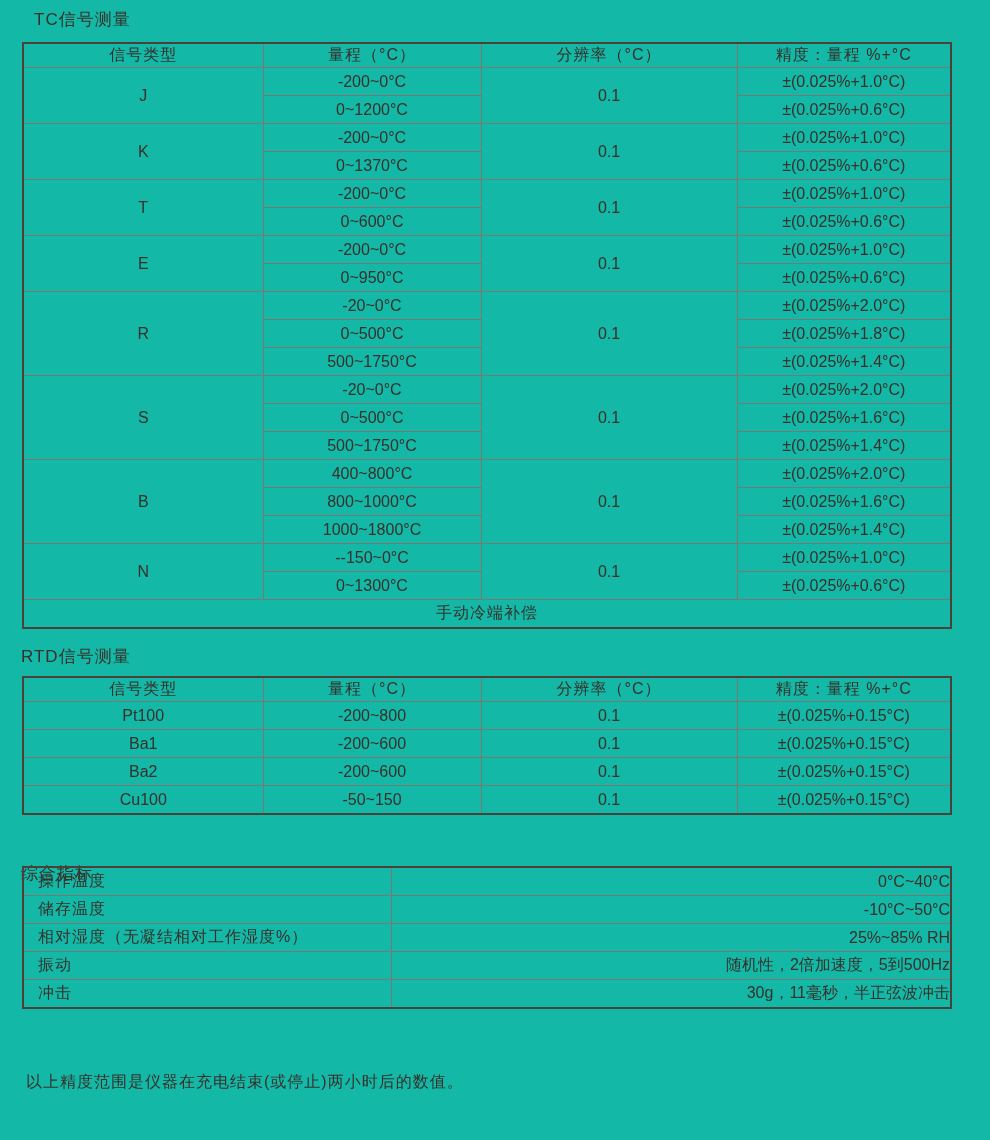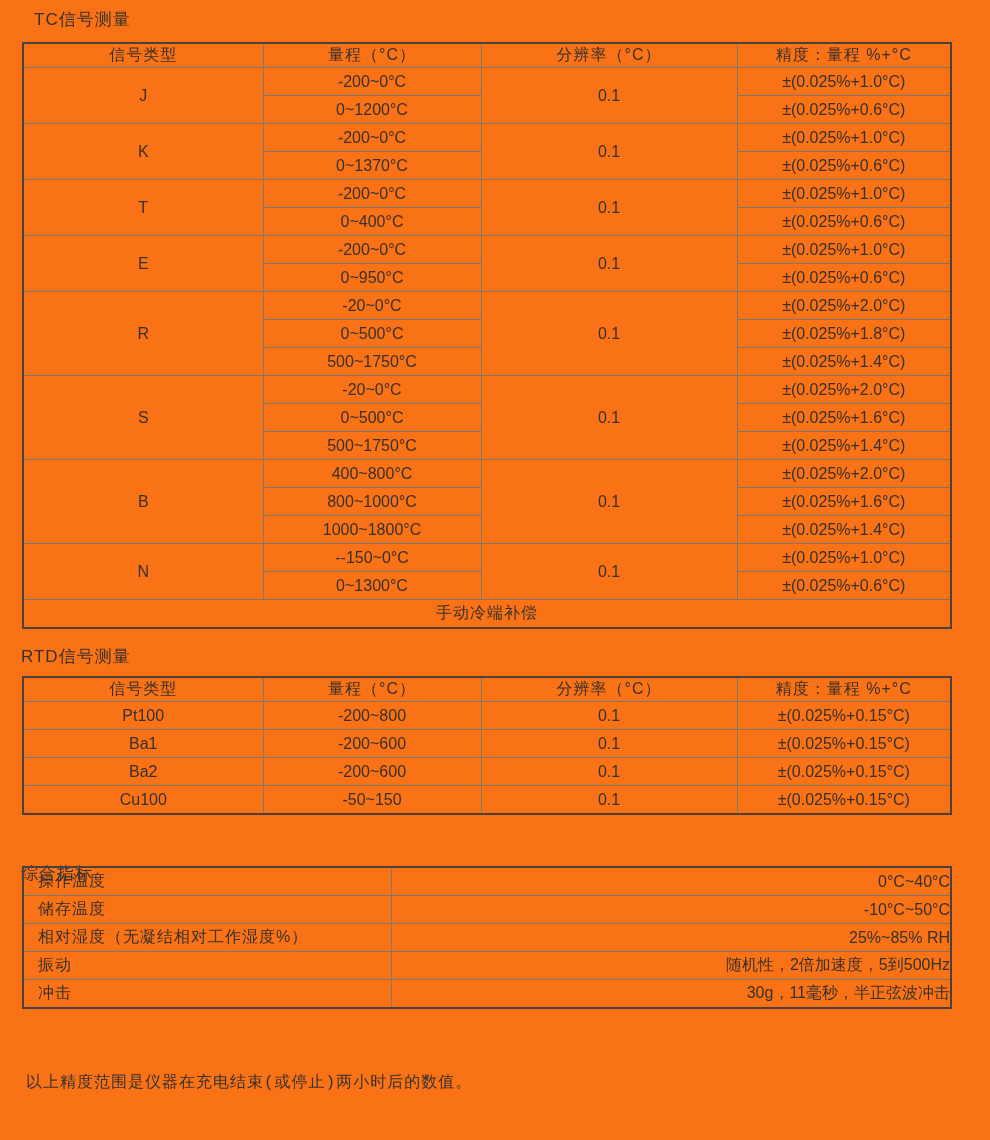--- a/index.html
+++ b/index.html
@@ -1,19 +1,19 @@
 <!DOCTYPE html>
 <html><head>
 <meta charset="utf-8">
 <style>
   html,body{margin:0;padding:0;}
   .page{
     position:relative;
     width:990px;height:1140px;
-    background:#f97316;
+    background:#14b8a6;
     font-family:"Liberation Sans","DejaVu Sans",sans-serif;
     color:#37302b;
   }
   .sec-title{
     position:absolute;
     font-size:17px;
     letter-spacing:1px;
     white-space:nowrap;
   }
   table.spec{
@@ -55,21 +55,20 @@
   }
   table.general td.val{
     text-align:right;padding-left:24px;
   }
   .note{
     position:absolute;
     left:26px;top:1072px;
     font-size:16px;
     letter-spacing:1px;
     white-space:nowrap;
-    font-family:Liberation Mono, monospace;
   }
   
   .tc-title{left:34px;top:8px;}
   .tc-table{top:42px;}
   .rtd-title{left:21px;top:645px;}
   .rtd-table{top:676px;}
   .gen-title{left:21px;top:862px;}
   .gen-table{top:866px;}
 </style>
 </head>
@@ -116,21 +115,21 @@
       <td>±(0.025%+0.6°C)</td>
     </tr>
 
     <tr>
       <td class="va-top" rowspan="2">T</td>
       <td>-200~0°C</td>
       <td class="va-top" rowspan="2">0.1</td>
       <td>±(0.025%+1.0°C)</td>
     </tr>
     <tr>
-      <td>0~400°C</td>
+      <td>0~600°C</td>
       <td>±(0.025%+0.6°C)</td>
     </tr>
 
     <tr>
       <td class="va-top" rowspan="2">E</td>
       <td>-200~0°C</td>
       <td class="va-top" rowspan="2">0.1</td>
       <td>±(0.025%+1.0°C)</td>
     </tr>
     <tr>

